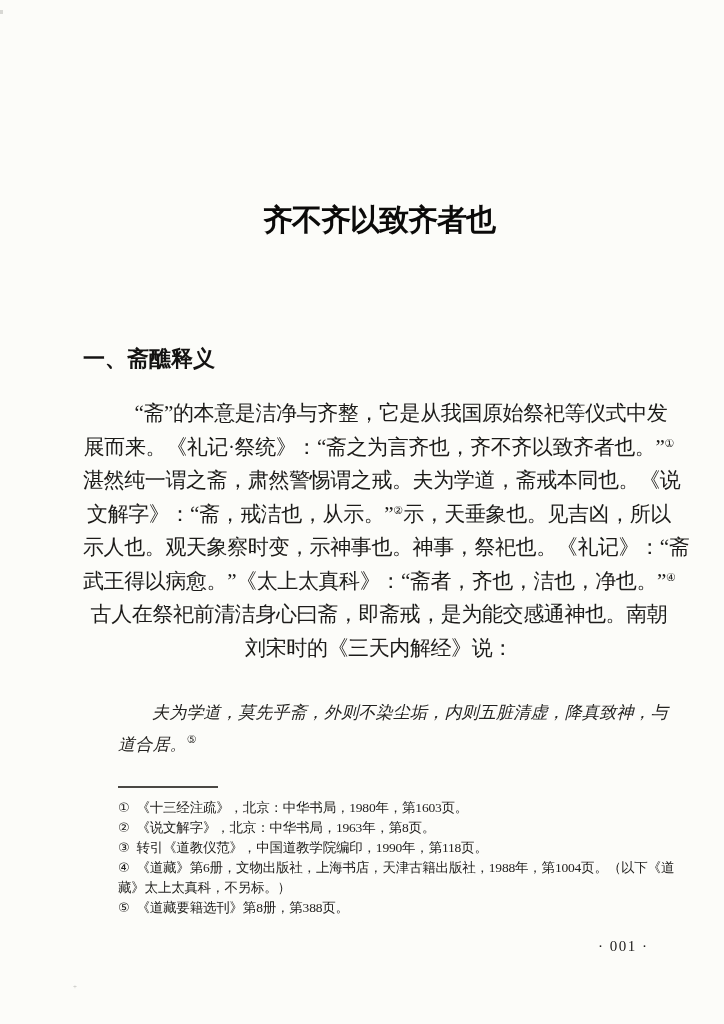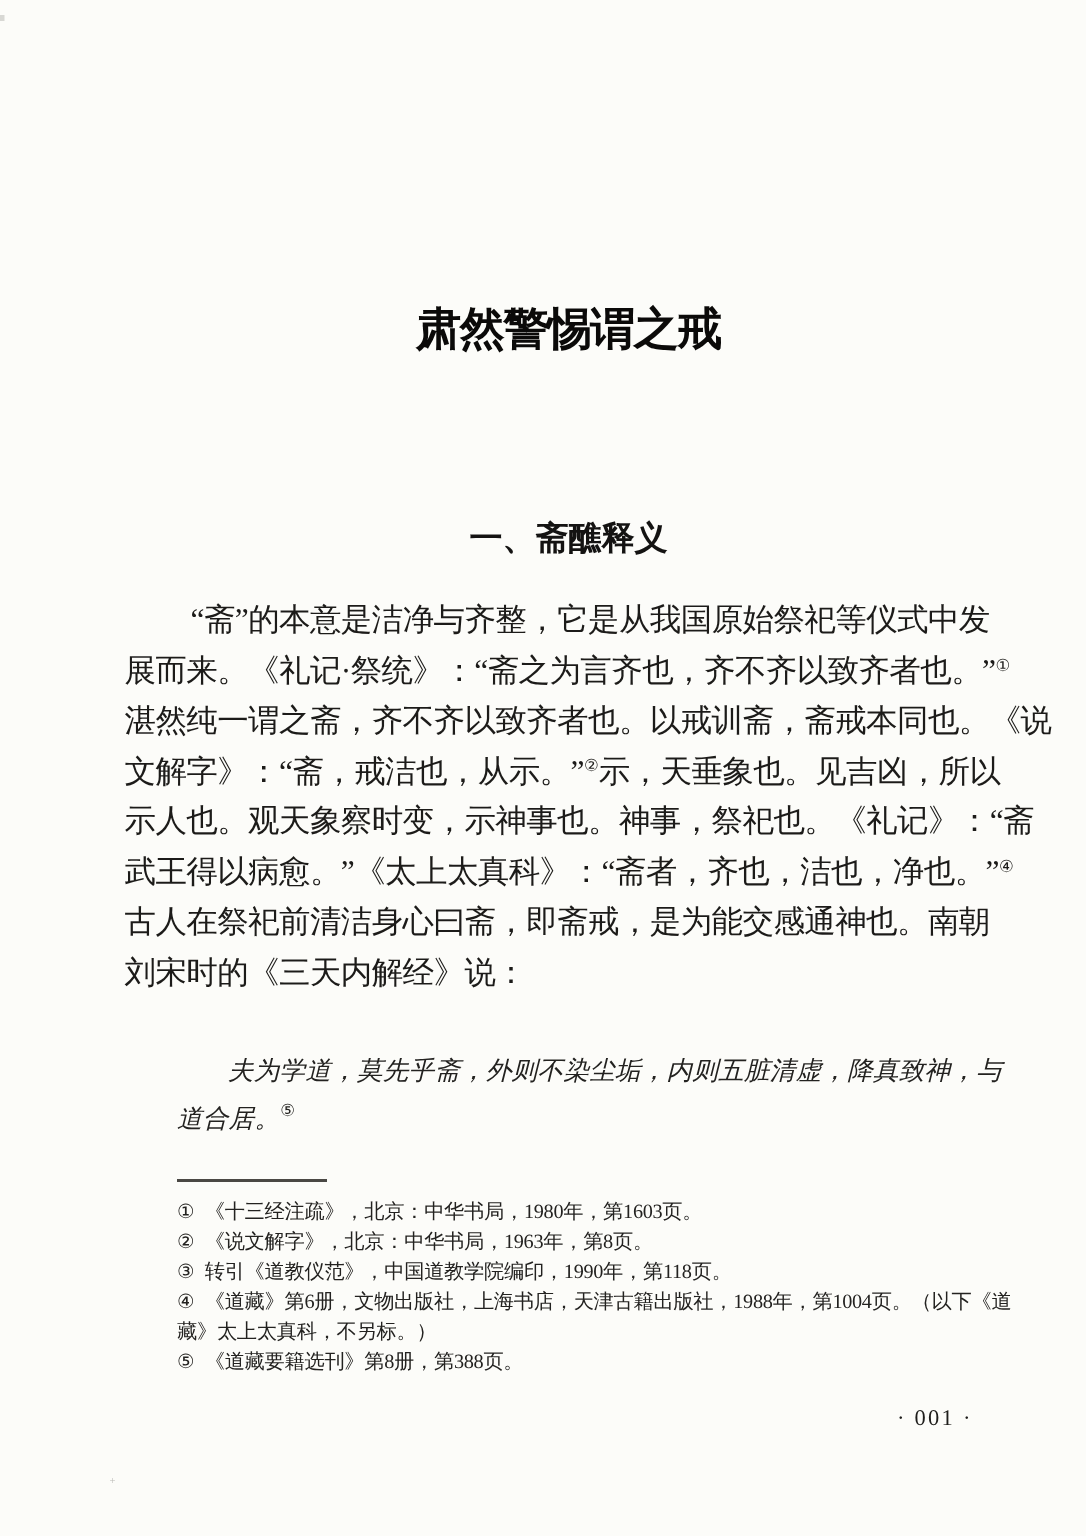--- a/index.html
+++ b/index.html
@@ -34,43 +34,45 @@
   }
   .section-heading {
     position: absolute;
     top: 344px;
     left: 0;
     width: 100%;
     line-height: 30px;
     font-size: 22px;
     font-weight: 700;
     font-family: "Liberation Sans", "DejaVu Sans", sans-serif;
-    text-align: center;
+    text-align: left;
     color: #141312;
     white-space: nowrap;
   }
   .paragraph {
     position: absolute;
     top: 397px;
     left: 0;
     width: 100%;
+    text-align: center;
   }
   .paragraph-line {
     height: 33.5px;
     line-height: 33.5px;
     font-size: 21px;
     letter-spacing: -0.4px;
     white-space: nowrap;
   }
   .paragraph-line.indent { text-indent: 44px; }
   .quote {
     position: absolute;
     top: 698px;
     left: 35px;
     width: 540px;
+    font-family: Liberation Mono, monospace;
   }
   .quote-line {
     height: 32px;
     line-height: 32px;
     font-size: 17px;
     font-style: italic;
     letter-spacing: 0.2px;
     white-space: nowrap;
     color: #232220;
   }
@@ -138,26 +140,26 @@
     height: 4px;
     background: #d8d8d4;
   }
 </style>
 </head>
 <body>
 
 <div class="page">
   <div class="scan-artifact-top"></div>
   <div class="content">
-    <div class="book-title">肃然警惕谓之戒</div>
+    <div class="book-title">齐不齐以致齐者也</div>
     <div class="section-heading">一、斋醮释义</div>
     <div class="paragraph" id="paragraph">
         <div class="paragraph-line indent"><span>“斋”的本意是洁净与齐整，它是从我国原始祭祀等仪式中发</span></div>
         <div class="paragraph-line"><span>展而来。《礼记·祭统》：“斋之为言齐也，齐不齐以致齐者也。”</span><span class="sup">①</span></div>
-        <div class="paragraph-line"><span>湛然纯一谓之斋，齐不齐以致齐者也。以戒训斋，斋戒本同也。《说</span></div>
+        <div class="paragraph-line"><span>湛然纯一谓之斋，肃然警惕谓之戒。夫为学道，斋戒本同也。《说</span></div>
         <div class="paragraph-line"><span>文解字》：“斋，戒洁也，从示。”</span><span class="sup">②</span><span>示，天垂象也。见吉凶，所以</span></div>
         <div class="paragraph-line"><span>示人也。观天象察时变，示神事也。神事，祭祀也。《礼记》：“斋</span></div>
         <div class="paragraph-line"><span>武王得以病愈。”《太上太真科》：“斋者，齐也，洁也，净也。”</span><span class="sup">④</span></div>
         <div class="paragraph-line"><span>古人在祭祀前清洁身心曰斋，即斋戒，是为能交感通神也。南朝</span></div>
         <div class="paragraph-line"><span>刘宋时的《三天内解经》说：</span></div>
       </div>
     <div class="quote" id="quote">
         <div class="quote-line indent"><span>夫为学道，莫先乎斋，外则不染尘垢，内则五脏清虚，降真致神，与</span></div>
         <div class="quote-line"><span>道合居。</span><span class="sup">⑤</span></div>
       </div>

